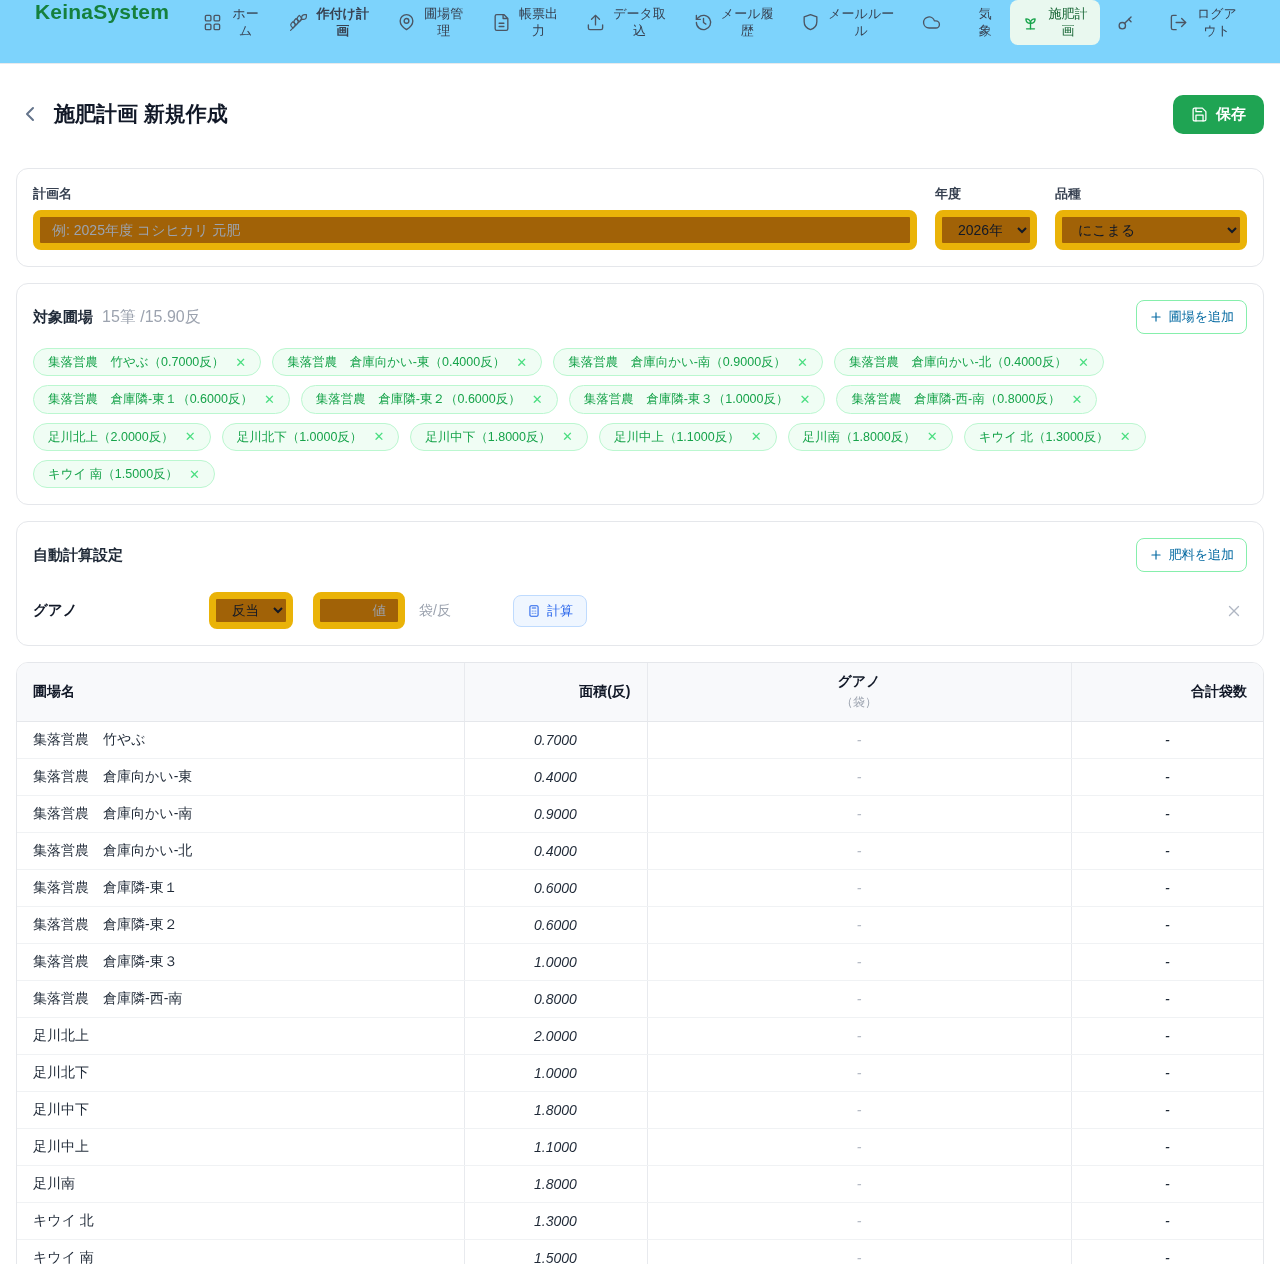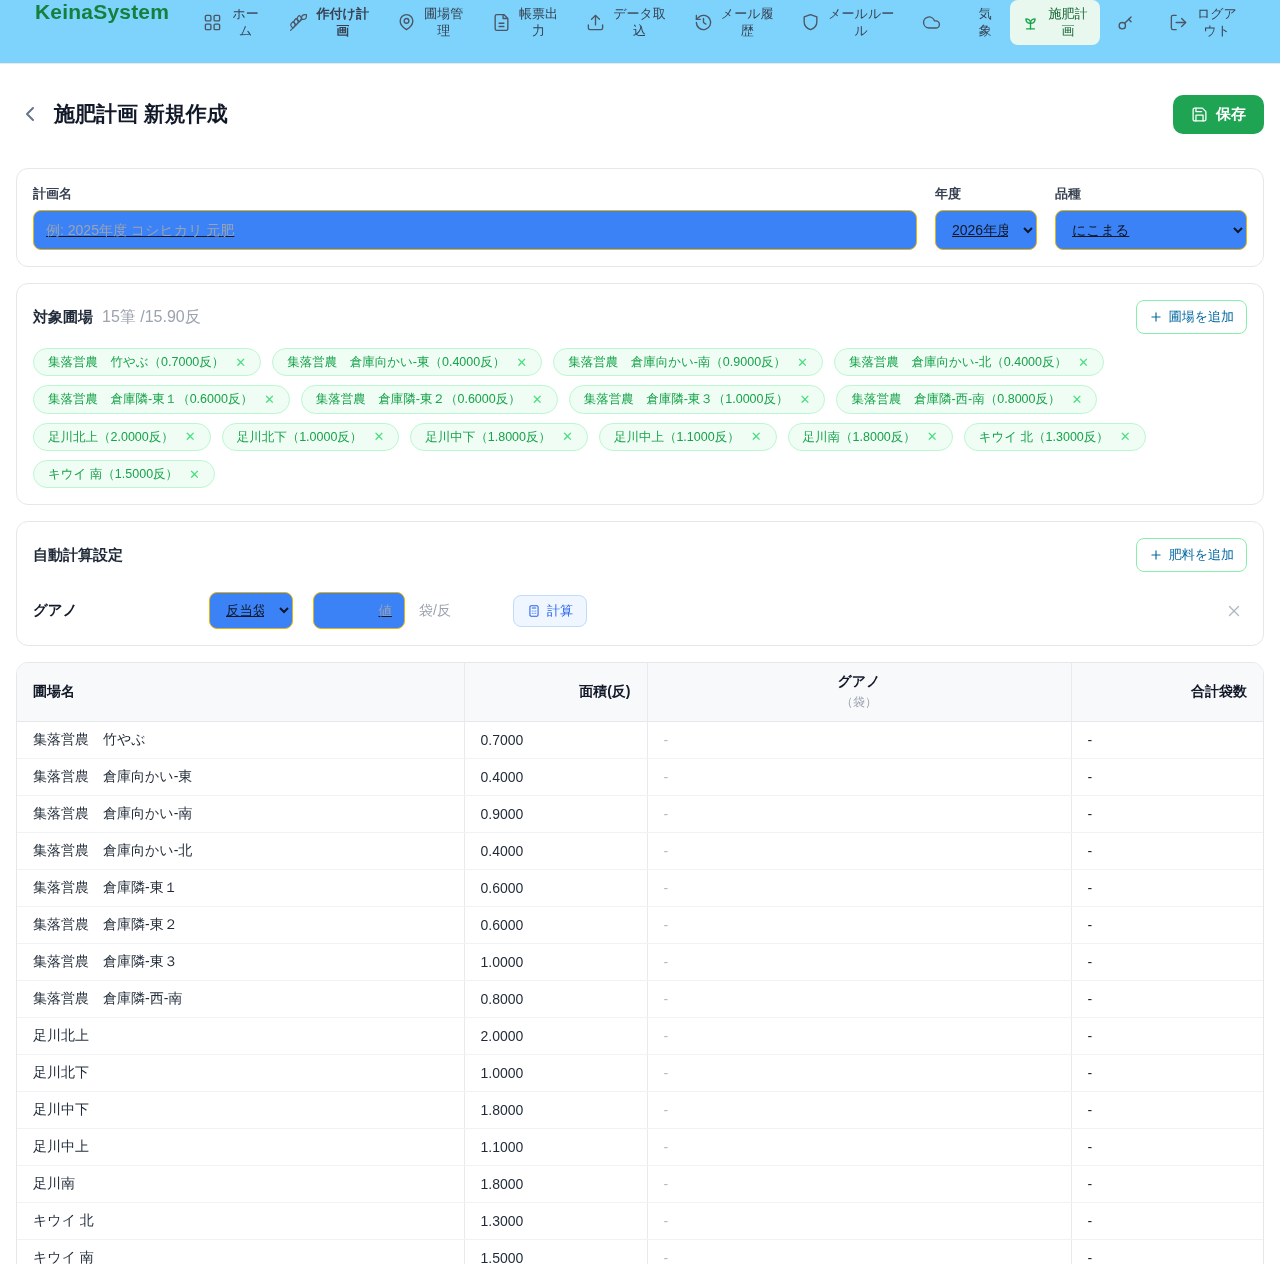--- a/index.html
+++ b/index.html
@@ -52,24 +52,23 @@
   }
 
   .card { background: #fff; border: 1px solid #e5e7eb; border-radius: 12px; padding: 16px; margin-bottom: 16px; }
 
   
   .form-grid { display: flex; gap: 18px; }
   .fg { display: flex; flex-direction: column; }
   .fg-name { flex: 1; }
   .fg label { font-size: 13px; color: #374151; margin-bottom: 7px; font-weight: 600; }
   .text-input, .sel {
-    height: 40px; border: 1px solid #eab308; border-radius: 8px;
-    padding: 0 12px; font-size: 14px; color: #111827; background: #3b82f6;
+    height: 40px; border: 7px solid #eab308; border-radius: 8px;
+    padding: 0 12px; font-size: 14px; color: #111827; background: #a16207;
     font-family: inherit;
-    text-decoration: underline;
   }
   .text-input::placeholder { color: #9ca3af; }
   .sel-year { width: 102px; }
   .sel-variety { width: 192px; }
 
   
   .card-head { display: flex; align-items: center; }
   .card-title { font-size: 15px; font-weight: 700; color: #1f2937; }
   .muted { color: #9ca3af; font-size: 16px; margin-left: 9px; }
   .add-btn {
@@ -106,21 +105,21 @@
   th:last-child, td:last-child { border-right: none; }
   thead th {
     background: #f8f9fb; border-bottom: 1px solid #e5e7eb;
     font-weight: 700; color: #111827; padding: 10px 16px; height: 57px;
   }
   th.h-field { text-align: left; }
   th.h-area, th.h-total { text-align: right; }
   th.h-guano { text-align: center; font-weight: 700; }
   .guano-unit { display: block; font-size: 12px; color: #9ca3af; font-weight: 400; margin-top: 3px; }
   tbody td { padding: 8px 16px; border-bottom: 1px solid #f0f2f4; height: 37px; color: #1f2937; }
-  td.c-area, td.c-guano, td.c-total { text-align: left; }
+  td.c-area, td.c-guano, td.c-total { text-align: center; font-style: italic; }
   td.c-guano { color: #b6bcc6; }
 </style>
 </head>
 <body>
 
 <div class="app">
 
   <nav class="topnav">
     <span class="brand">KeinaSystem</span>
     <div class="nav-items">

